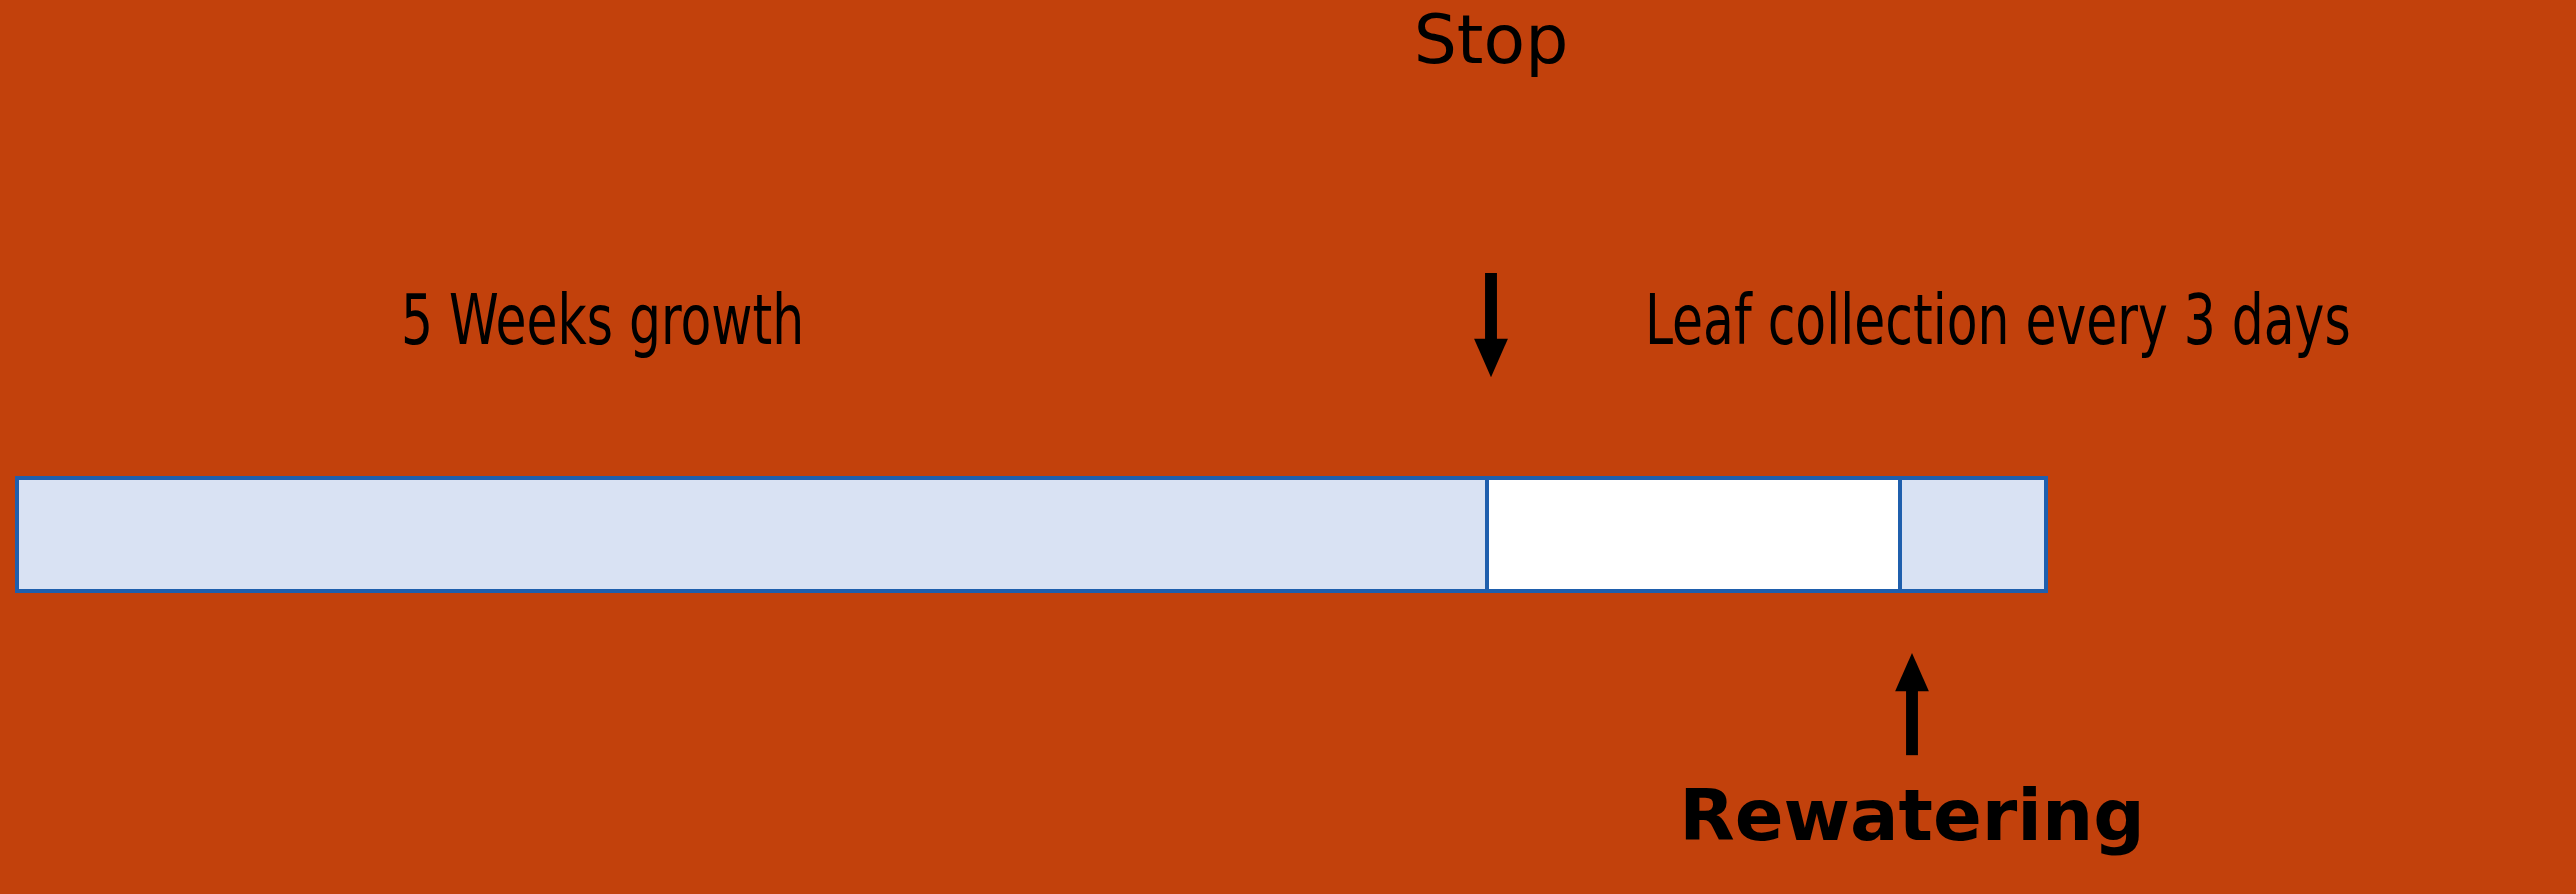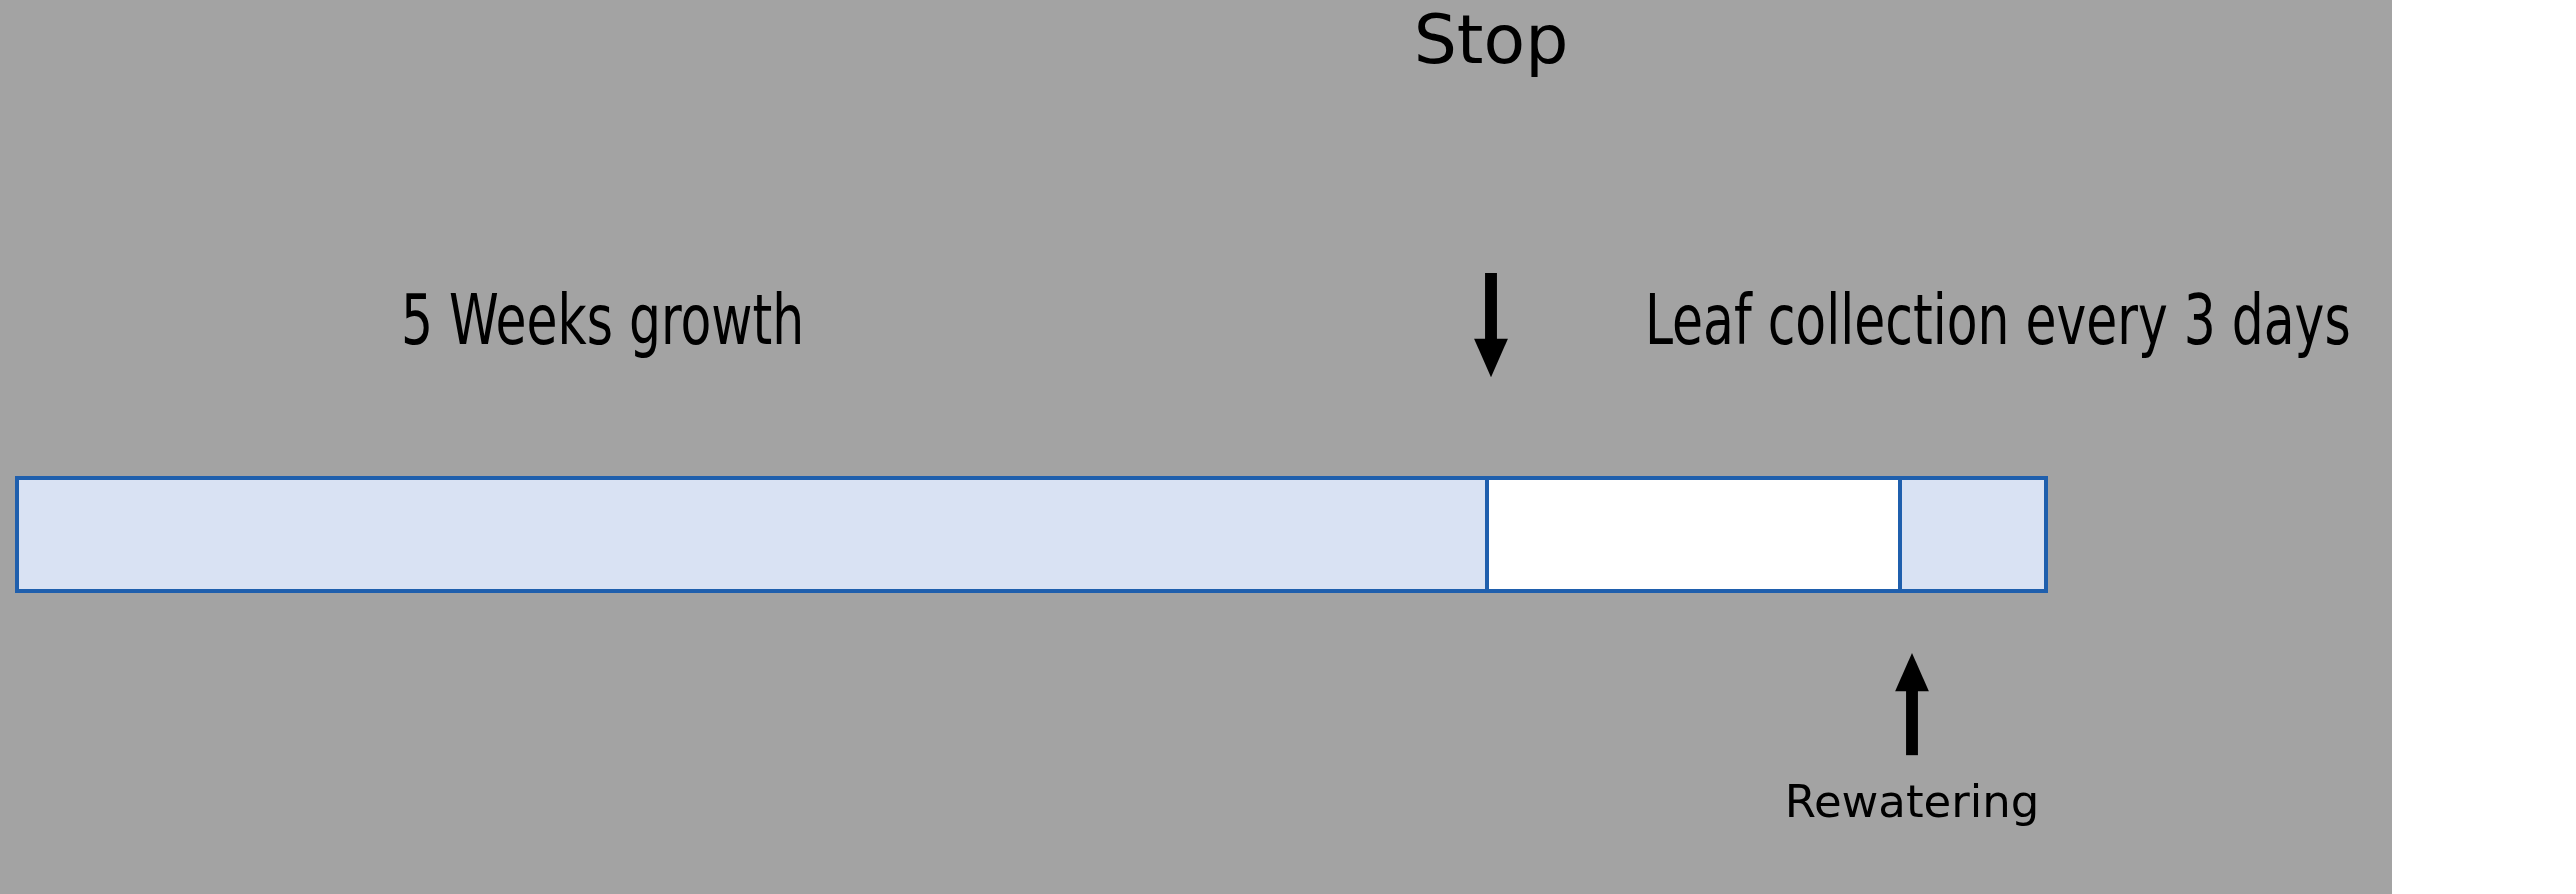--- a/index.html
+++ b/index.html
@@ -6,23 +6,23 @@
   html, body {
     margin: 0;
     padding: 0;
     background: #ffffff;
   }
   body {
     font-family: "Liberation Sans", sans-serif;
   }
   #canvas {
     position: relative;
-    width: 2392px;
+    width: 2576px;
     height: 895px;
-    background: #a3a3a3;
+    background: #c2410c;
     overflow: hidden;
   }
 
   
   .label {
     position: absolute;
     color: #000000;
     white-space: nowrap;
     line-height: 1.0;
   }
@@ -62,21 +62,22 @@
     top: 285px;
     font-size: 70px;
     transform: scaleX(0.80);
   }
 
   #label-rewatering {
     left: 1912px;
     top: 779px;
     transform: translateX(-50%);
     font-family: "DejaVu Sans", sans-serif;
-    font-size: 45px;
+    font-size: 72px;
+    font-weight: bold;
   }
 
   
   #timeline-bar {
     position: absolute;
     left: 14.6px;
     top: 476px;
     width: 2033px;
     height: 117px;
     box-sizing: border-box;

